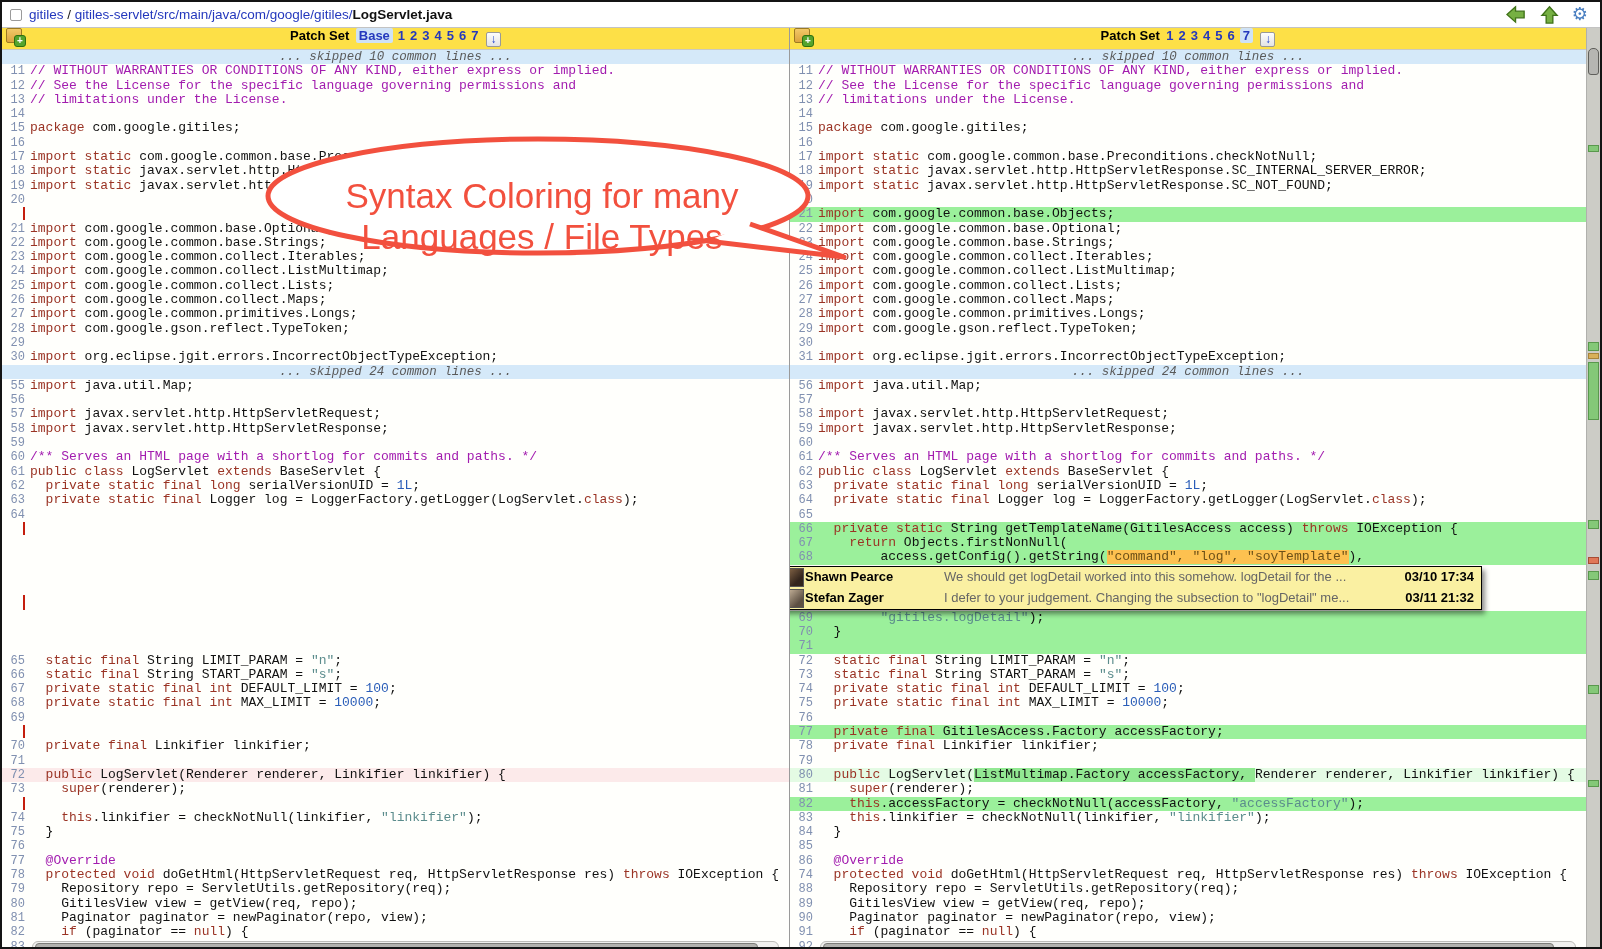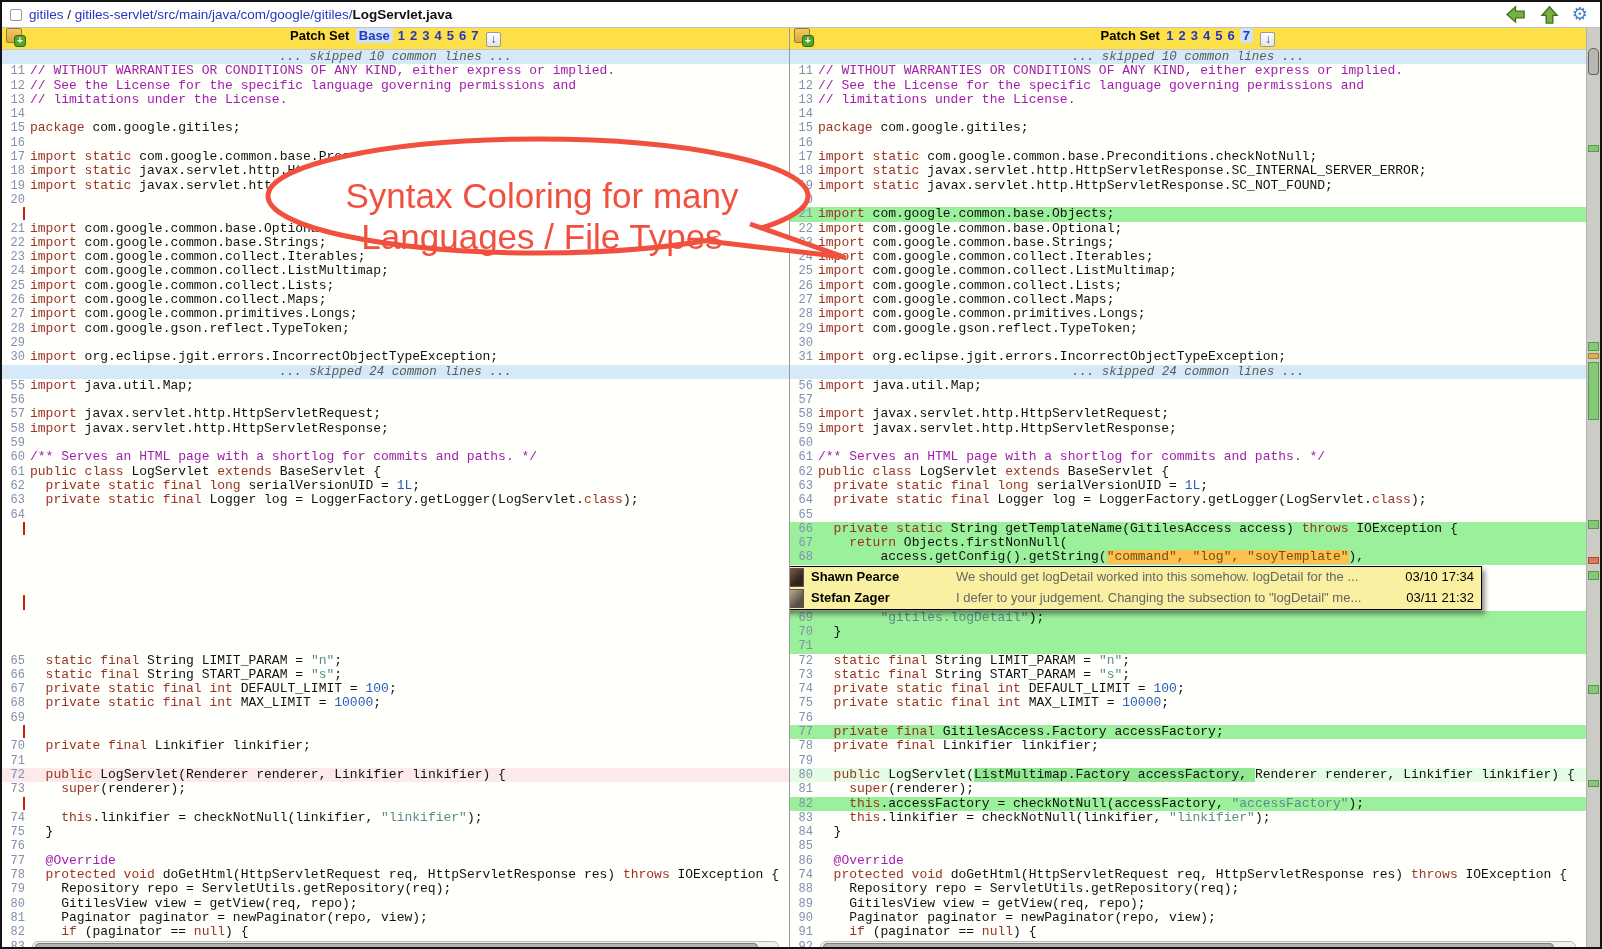--- a/index.html
+++ b/index.html
@@ -52,27 +52,27 @@
   .tok-ho{background:#fdc150;color:#6d5017}
   .tok-hg{background:#92e892}
 
   
   .hscrollbar{height:12px;margin:1px 10px 0 2px;background:#f0f0ee;border:1px solid #bcbcb8;border-radius:7px;position:relative;cursor:pointer}
   .hthumb{position:absolute;left:2px;top:1px;bottom:1px;width:97%;background:#b2b2ae;border:1px solid #7d7d79;border-radius:6px}
 
   
   .row.commentrow{height:46px;overflow:visible;z-index:6}
   .cbox{position:absolute;left:-8px;top:1px;width:700px;background:#faf0a2;border:1px solid #000;box-shadow:3px 4px 5px rgba(0,0,0,.45);font-family:"Liberation Sans",sans-serif;font-style:normal;white-space:nowrap}
-  .crow{display:flex;align-items:center;height:21px;padding:0 7px 0 2px;gap:7px;font-size:13px;cursor:pointer}
+  .crow{display:flex;align-items:center;height:21px;padding:0 7px 0 2px;gap:1px;font-size:13px;cursor:pointer}
   .avatar{width:19px;height:19px;flex:0 0 19px;border:1px solid #555}
   .av0{background:linear-gradient(135deg,#8a6a4a,#32241c 70%)}
   .av1{background:linear-gradient(135deg,#cdbaa0,#5c4f42 75%)}
   .cname{width:138px;font-weight:bold;color:#000;overflow:hidden}
   .ctext{flex:1;color:#666;overflow:hidden}
-  .ctime{font-weight:normal;color:#000;width:82px;text-align:right}
+  .ctime{font-weight:bold;color:#000;width:82px;text-align:right}
 
   
   #overview{width:13px;background:#ccccc6;position:relative;flex:0 0 13px}
   #ov-thumb{position:absolute;left:1px;right:1px;top:20px;height:27px;background:#b6b6b2;border:1px solid #5f5f5b;border-radius:5px 5px 3px 3px;cursor:pointer}
   .ovm{position:absolute;left:1px;right:1px}
 
   
   #bubble{position:absolute;left:250px;top:128px;z-index:20;pointer-events:none}
   #bubble text{font-family:"Liberation Sans",sans-serif;font-size:35px;fill:#f2503e}
 </style>

